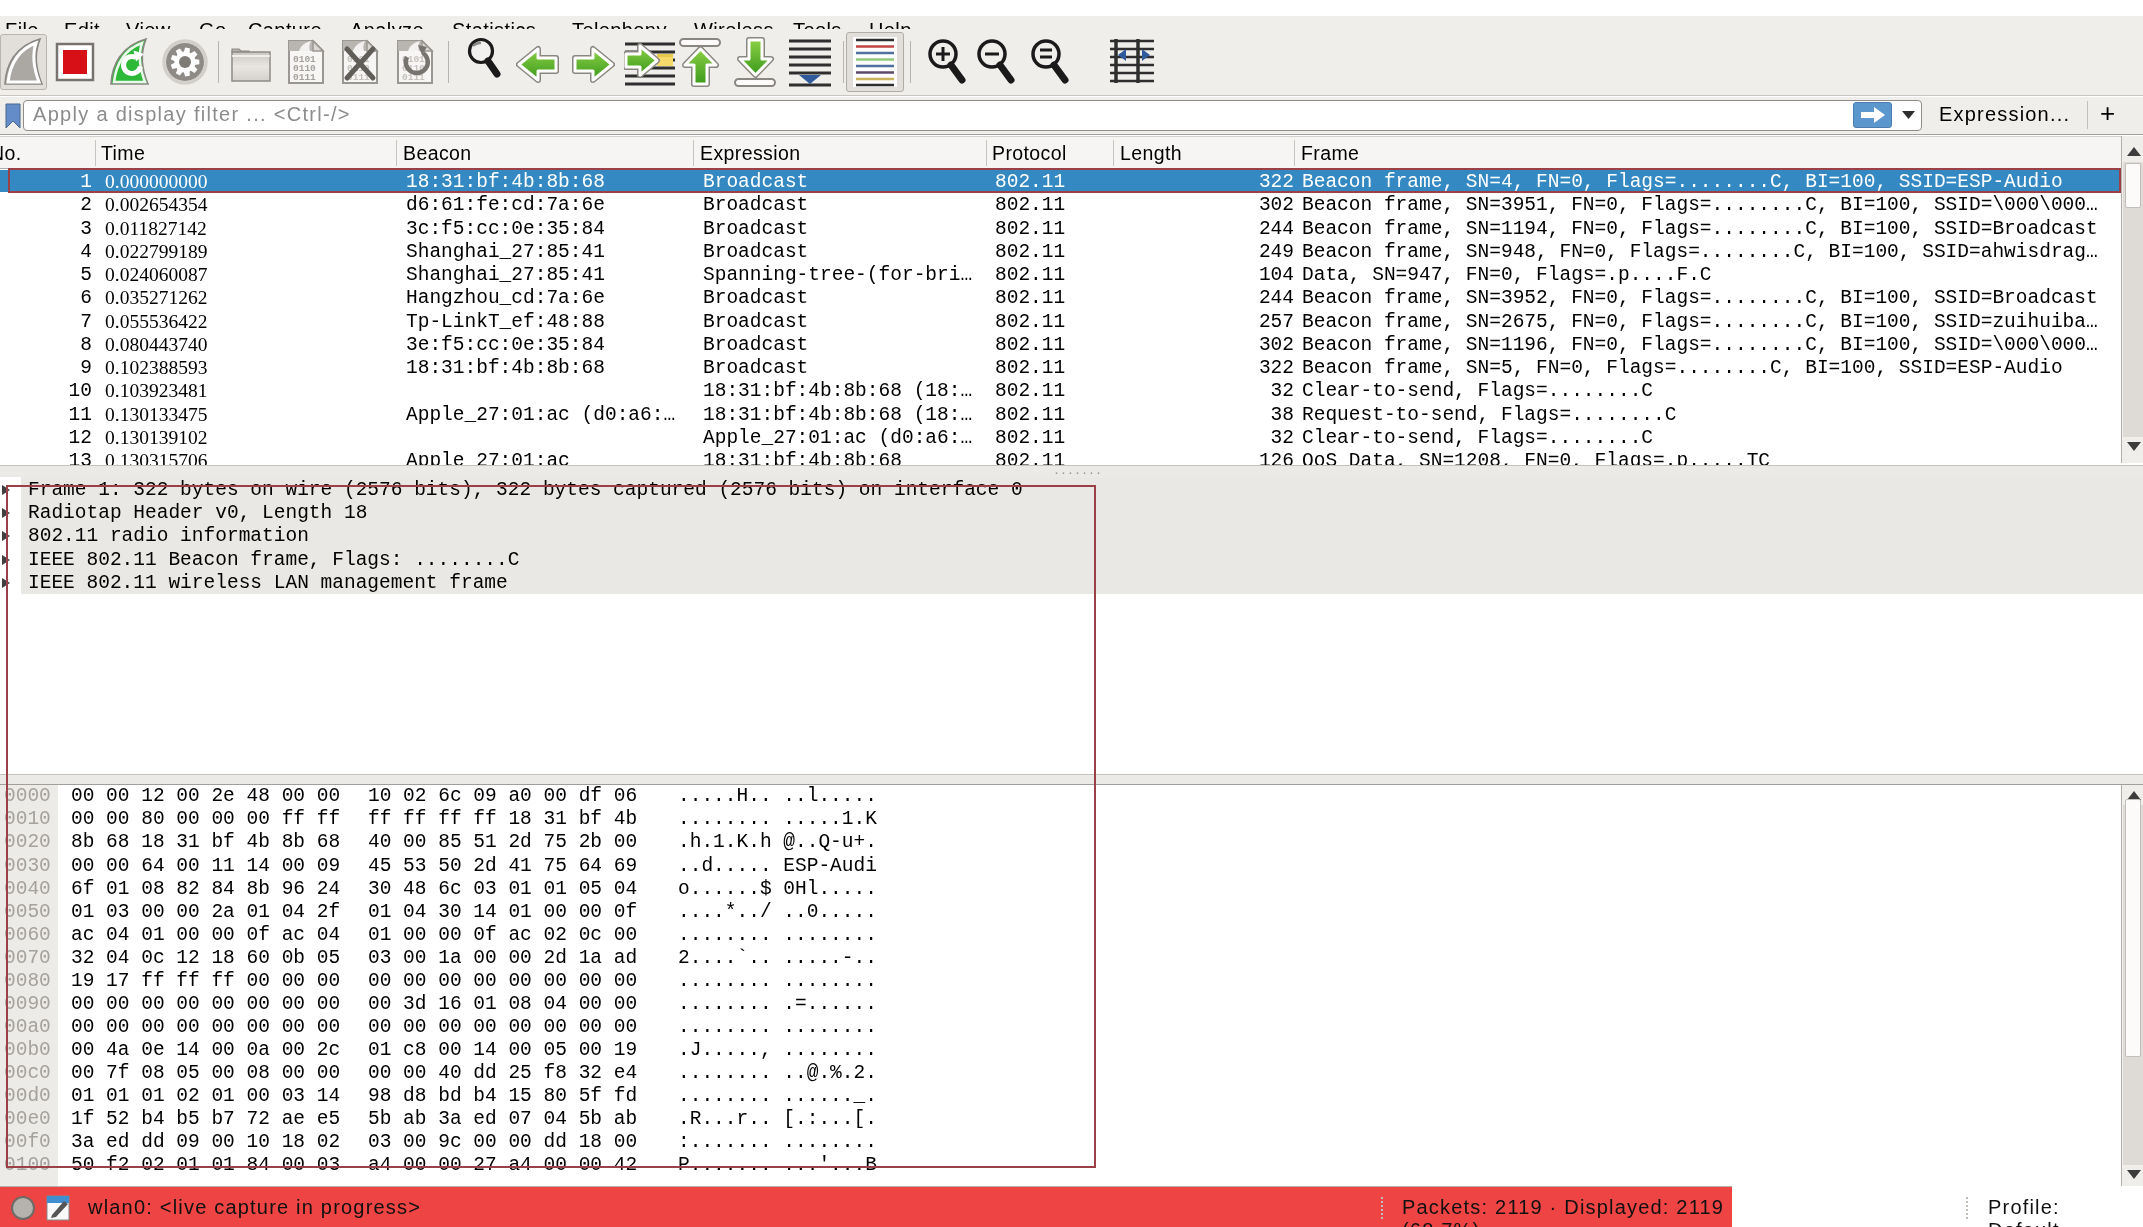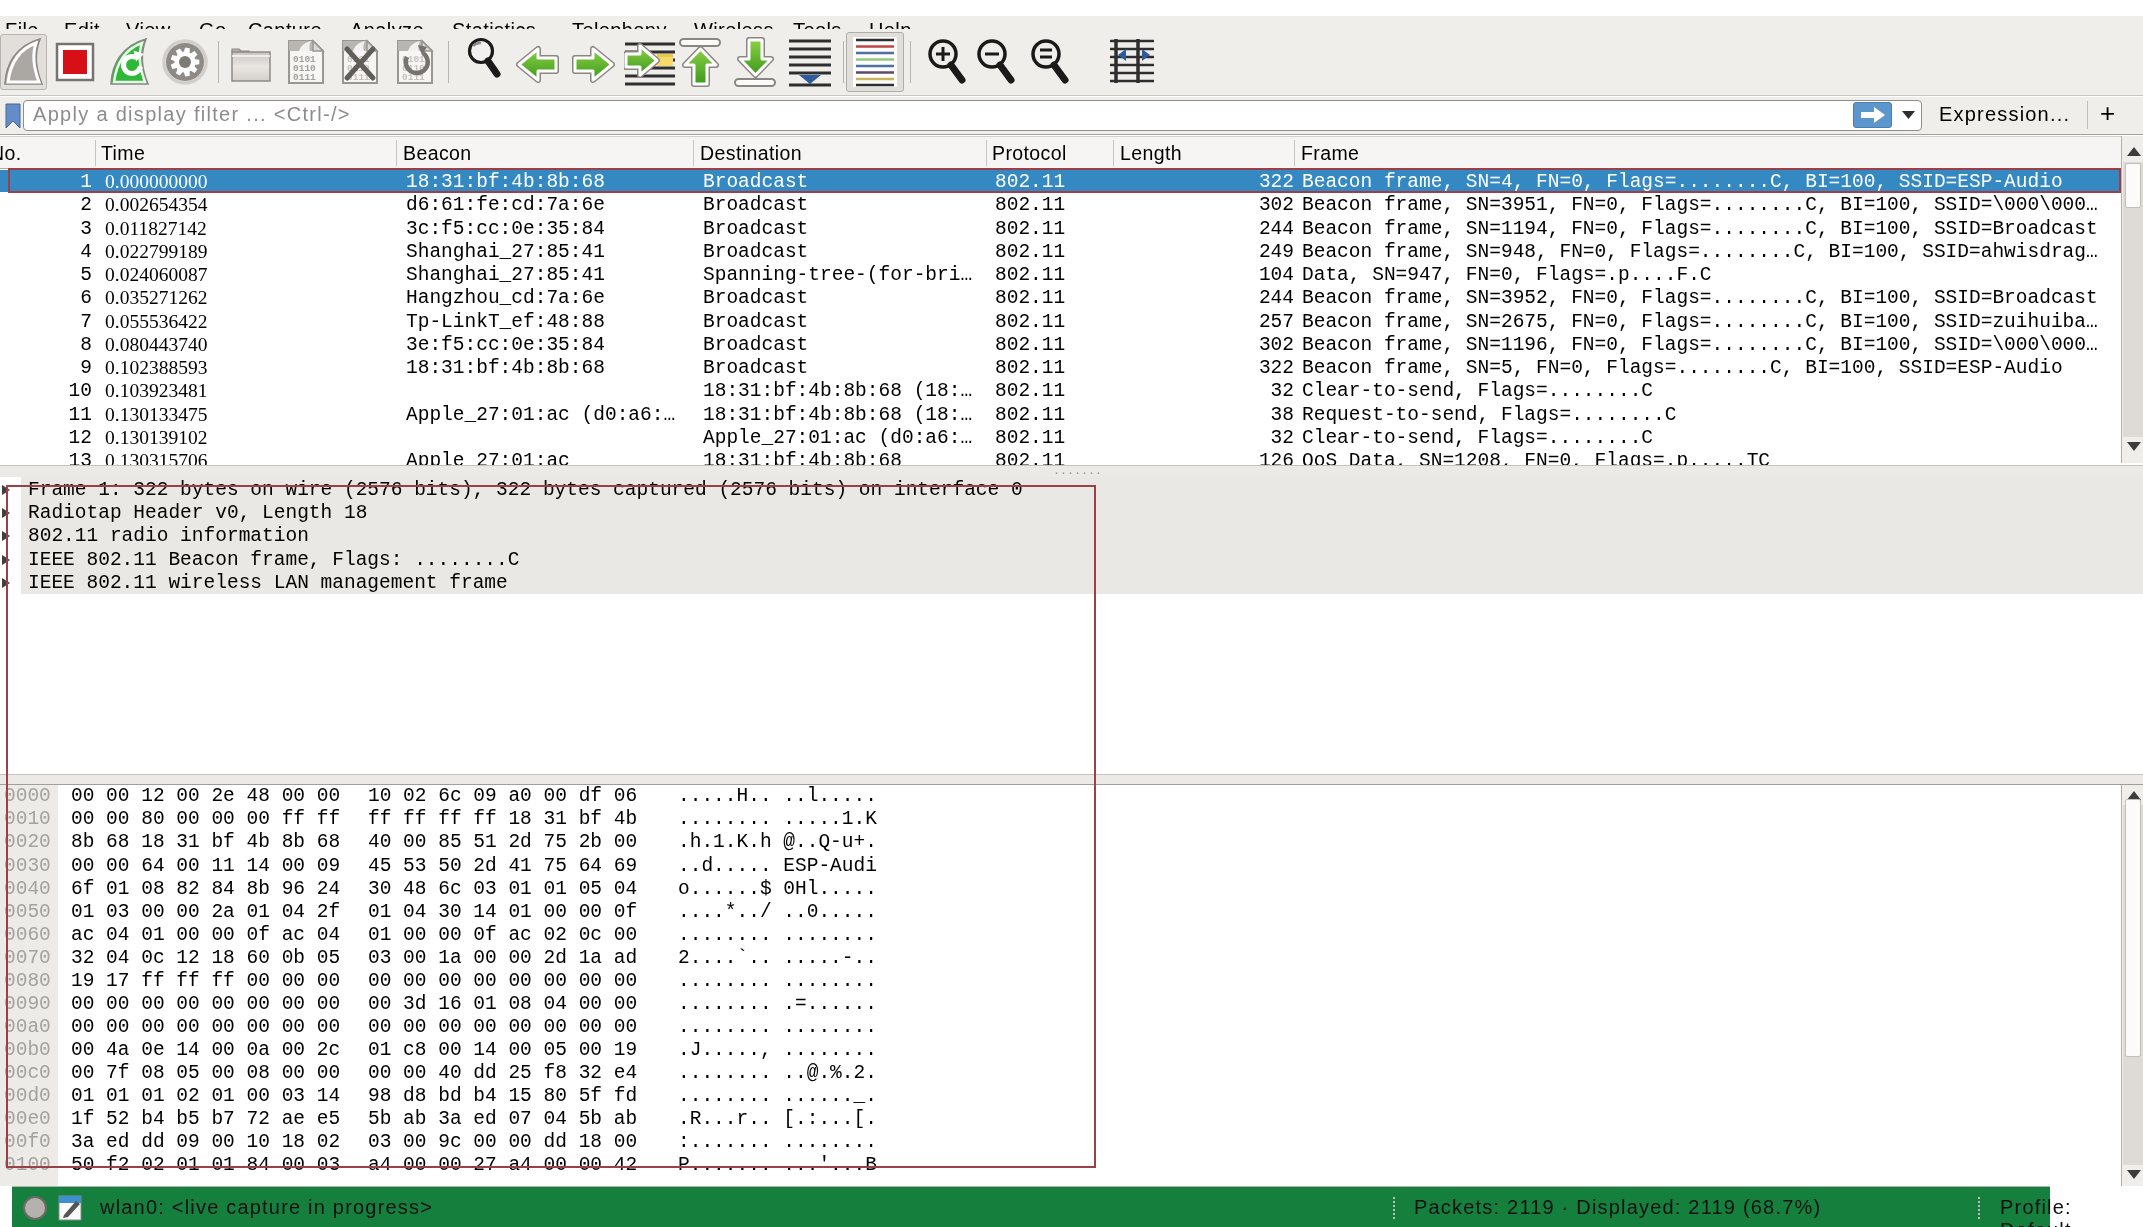--- a/index.html
+++ b/index.html
@@ -48,21 +48,21 @@
 #split2{position:absolute;left:0;top:774px;width:2143px;height:11px;border-top:1px solid #c6c2be;border-bottom:1px solid #a29e9a;background:#eceae7;}
 
 #hex{position:absolute;left:0;top:784.5px;width:2121px;height:401px;background:#fff;}
 #hexstrip{position:absolute;left:0;top:0;width:58px;height:401px;background:#edebe7;}
 .hrow{position:absolute;height:23.07px;line-height:23.07px;}
 .hoff{position:absolute;left:4px;color:#a5a19d;}
 .hbyt{position:absolute;left:71px;}
 .hbyt2{position:absolute;left:368px;}
 .hasc{position:absolute;left:678px;}
 
-#status{position:absolute;left:12px;top:1186px;width:2038px;height:41px;background:#15803d;border-top:1px solid #b4b0ac;}
+#status{position:absolute;left:0;top:1186px;width:1732px;height:41px;background:#ef4444;border-top:1px solid #b4b0ac;}
 #status .txt{position:absolute;top:9px;font-size:20px;color:#111;letter-spacing:1.2px;}
 .sdot{position:absolute;top:10px;width:1px;height:22px;border-left:2px dotted #c0bcb8;}
 
 .sbar{position:absolute;left:2121px;width:22px;background:#f0eeeb;border-left:1px solid #b4b0ac;}
 .sthumb{position:absolute;left:3px;width:16px;background:#fcfbfa;border:1px solid #c2beba;border-radius:2px;}
 .strack{position:absolute;left:1px;width:20px;background:#dedad6;}
 .sarr{position:absolute;left:5px;width:0;height:0;}
 .up{border-left:7px solid transparent;border-right:7px solid transparent;border-bottom:9px solid #3c3c3c;}
 .dn{border-left:7px solid transparent;border-right:7px solid transparent;border-top:9px solid #3c3c3c;}
 
@@ -331,21 +331,21 @@
     </svg>
 <div id="fexpr">Expression...</div>
 <div class="abs" style="left:2087px;top:4px;width:1px;height:28px;background:#c4c0bc"></div>
 <div id="fplus">+</div>
 </div>
 
 <div id="phead">
 <span style="left:-10px">No.</span>
 <span style="left:101px">Time</span>
 <span style="left:403px">Beacon</span>
-<span style="left:700px">Destination</span>
+<span style="left:700px">Expression</span>
 <span style="left:992px">Protocol</span>
 <span style="left:1120px">Length</span>
 <span style="left:1301px">Frame</span>
 <i style="left:95px"></i>
     <i style="left:396px"></i>
     <i style="left:693px"></i>
     <i style="left:986px"></i>
     <i style="left:1113px"></i>
     <i style="left:1294px"></i>
 </div>

